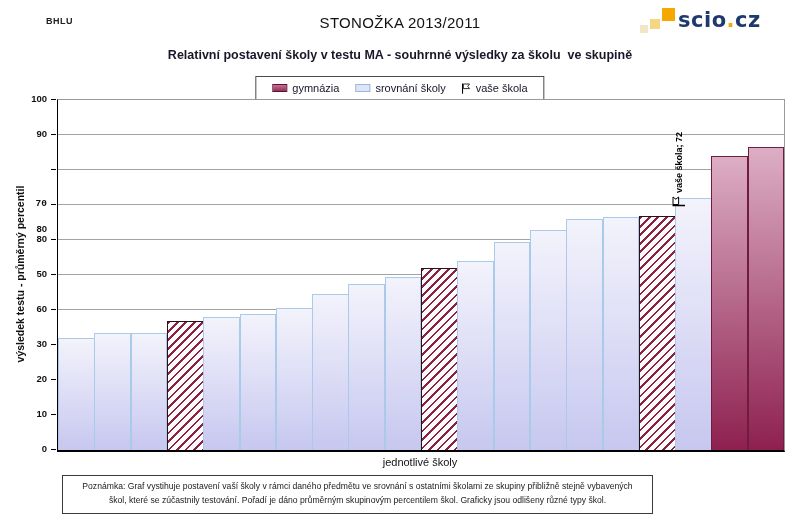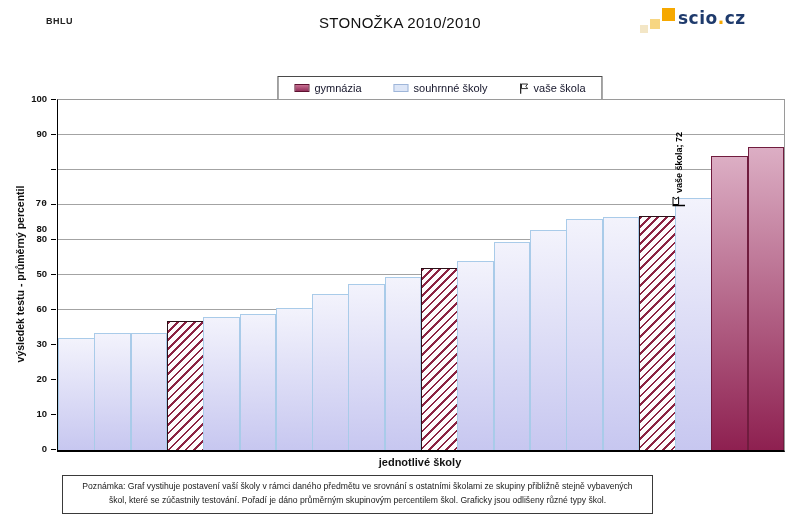--- a/index.html
+++ b/index.html
@@ -14,70 +14,71 @@
 
   .code{position:absolute;top:16px;left:24px;font-size:9px;font-weight:bold;letter-spacing:.5px;color:#222;padding-left:22px;}
   .title{position:absolute;top:14px;left:0;right:0;text-align:center;font-size:15px;letter-spacing:.3px;color:#111;}
   .subtitle{position:absolute;top:48px;left:0;right:0;text-align:center;font-size:12.5px;font-weight:bold;color:#18182a;}
 
   .logo{position:absolute;top:6px;right:14px;width:152px;height:38px;}
   .logo .sq{position:absolute;}
   .sq1{left:6px;top:19px;width:8px;height:8px;background:#f3e6c6;}
   .sq2{left:16px;top:13px;width:10px;height:10px;background:#f7d682;}
   .sq3{left:28px;top:2px;width:13px;height:13px;background:var(--orange);}
-  .logo-text{position:absolute;left:44px;top:2px;font-size:17px;font-weight:bold;color:var(--navy);letter-spacing:.5px;font-family:"DejaVu Sans",sans-serif;}
+  .logo-text{position:absolute;left:44px;top:2px;font-size:21px;font-weight:bold;color:var(--navy);letter-spacing:.5px;font-family:"DejaVu Sans",sans-serif;}
   .logo-text .dot{color:var(--orange);}
 
-  .legend{position:absolute;top:76px;left:50%;transform:translateX(-50%);height:22px;border:1px solid #4a4a4a;background:#fff;display:flex;align-items:center;gap:32px;padding:0 16px;font-size:11px;color:#15152a;white-space:nowrap;margin-left:40px;}
+  .legend{position:absolute;top:76px;left:50%;transform:translateX(-50%);height:22px;border:1px solid #4a4a4a;background:#fff;display:flex;align-items:center;gap:16px;padding:0 16px;font-size:11px;color:#15152a;white-space:nowrap;}
   .legend-item{display:flex;align-items:center;gap:5px;}
   .swatch{width:15px;height:8px;border:1px solid #444;box-sizing:border-box;flex:none;}
   .swatch.gymnazium{background:linear-gradient(to bottom,#c86f92,#93305b);border-color:#5e1230;}
   .swatch.zakladni{background:#dde6f7;border-color:#9fb6d9;}
   .swatch.mene15{background:repeating-linear-gradient(135deg,var(--stripe) 0 1.5px,#fff 1.5px 4.5px);border-color:#444;}
 
   .chart{position:absolute;left:0;top:0;width:800px;height:472px;}
   .ylabel{position:absolute;left:20px;top:274px;transform:translate(-50%,-50%) rotate(-90deg);font-size:10.5px;font-weight:bold;white-space:nowrap;color:#111;}
   .yaxis{position:absolute;left:0;top:99px;width:56px;height:350px;}
   .ytick-label{position:absolute;right:9px;width:32px;text-align:right;font-size:9.5px;font-weight:bold;color:#111;}
   .ytick-mark{position:absolute;right:0;width:5px;height:1px;background:var(--axis);}
   .plot{position:absolute;left:57px;top:99px;width:726px;height:350px;background:#fff;border-top:1px solid #9a9a9a;border-right:1px solid #9a9a9a;border-left:1px solid var(--axis);border-bottom:2px solid var(--axis);}
   .gridline{position:absolute;left:0;right:0;height:1px;background:var(--grid);}
   .bar{position:absolute;bottom:0;box-sizing:border-box;z-index:2;}
   .bar.zakladni{background:linear-gradient(to bottom,var(--zakladni-top) 0%,var(--zakladni-bottom) 100%);border:1px solid var(--zakladni-border);border-bottom:none;}
   .bar.mene15{background:repeating-linear-gradient(135deg,var(--stripe) 0 1.8px,#fdfbfc 1.8px 6px);border:1px solid #2b1018;border-bottom:none;}
   .bar.gymnazium{background:linear-gradient(to bottom,var(--gym-top) 0%,var(--gym-bottom) 100%);border:1px solid var(--gym-border);border-bottom:none;}
   .annotation{position:absolute;transform-origin:left bottom;transform:rotate(-90deg);display:flex;align-items:center;gap:3px;font-size:9px;font-weight:bold;color:#000;white-space:nowrap;z-index:5;}
-  .xlabel{position:absolute;top:456px;left:57px;width:726px;text-align:center;font-size:11px;font-weight:bold;color:#111;}
+  .xlabel{position:absolute;top:456px;left:57px;width:726px;text-align:center;font-size:11px;font-weight:normal;color:#111;}
 
   .note{position:absolute;left:62px;top:475px;width:591px;box-sizing:border-box;border:1px solid #3a3a3a;background:#fff;font-size:8.6px;line-height:1.6;text-align:center;color:#1a1a1a;padding:4px 14px 5px;}
 </style>
 </head>
 <body>
 
 <div class="page">
 
   <div class="code">BHLU</div>
-  <div class="title">STONOŽKA 2010/2010</div>
+  <div class="title">STONOŽKA 2013/2011</div>
 
   <div class="logo">
     <span class="sq sq1"></span>
     <span class="sq sq2"></span>
     <span class="sq sq3"></span>
     <span class="logo-text"><span>scio</span><span class="dot">.</span><span>cz</span></span>
   </div>
 
+  <div class="subtitle">Relativní postavení školy v testu MA - souhrnné výsledky za školu&nbsp; ve skupině</div>
 
   <div class="legend">
       <div class="legend-item">
         <span class="swatch gymnazium"></span>
         <span>gymnázia</span>
       </div>
       <div class="legend-item">
         <span class="swatch zakladni"></span>
-        <span>souhrnné školy</span>
+        <span>srovnání školy</span>
       </div>
       <div class="legend-item">
         <svg width="9" height="11" viewBox="0 0 11 13" style="flex:none">
           <line x1="1.5" y1="0.5" x2="1.5" y2="13" stroke="#000" stroke-width="1.3"></line>
           <path d="M2.5 1 L10 1 L7.8 3.8 L10 6.6 L2.5 6.6 Z" fill="#fff" stroke="#000" stroke-width="1"></path>
         </svg>
         <span>vaše škola</span>
       </div>
     </div>
 

